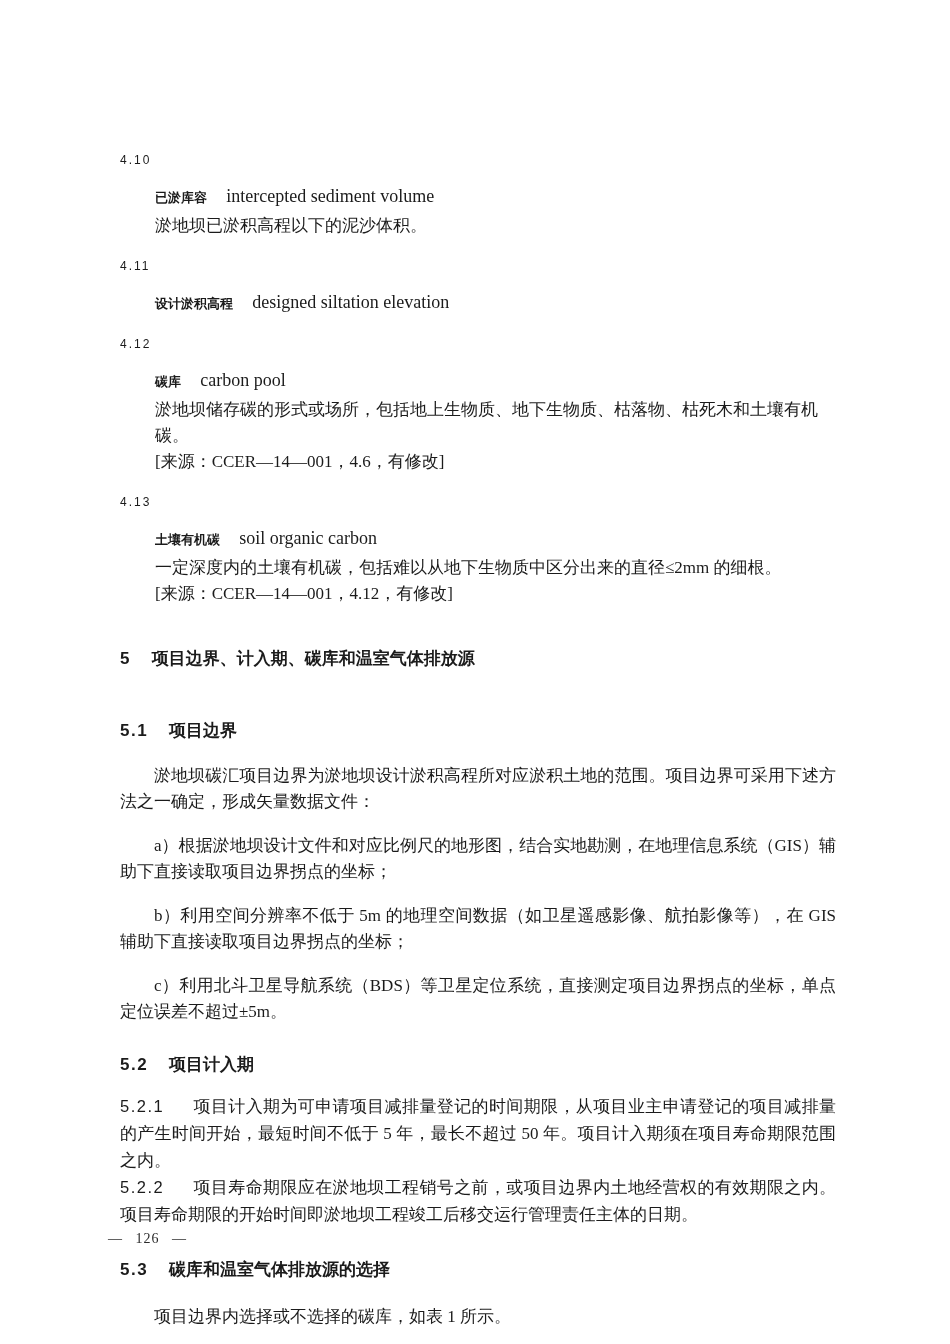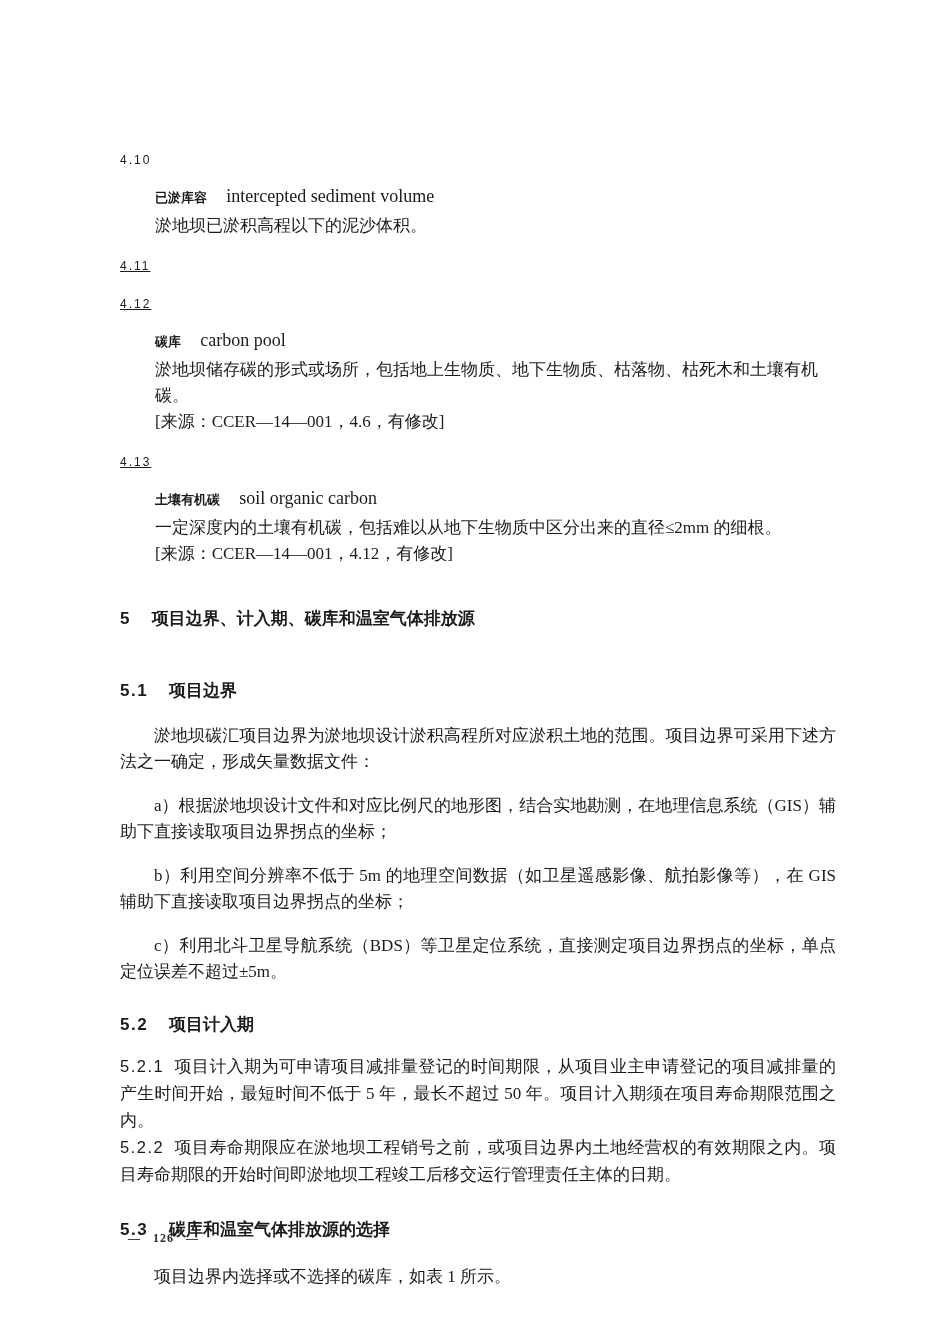--- a/index.html
+++ b/index.html
@@ -18,21 +18,21 @@
 
   
   .clause-num {
     font-family: "Liberation Sans", "DejaVu Sans", sans-serif;
     font-size: 12px;
     font-weight: 500;
     letter-spacing: 2px;
     line-height: 22px;
   }
   .def-entry { margin-bottom: 16px; }
-  .def-entry + .def-entry .clause-num { margin-top: 2px; text-decoration: underline; }
+  .def-entry + .def-entry .clause-num { margin-top: 2px; }
 
   .term-line { margin-top: 12px; padding-left: 35px; line-height: 26px; }
   .term-zh {
     font-family: "Liberation Sans", "DejaVu Sans", sans-serif;
     font-weight: bold;
     font-size: 13px;
   }
   .term-en { margin-left: 15px; font-size: 18px; }
   .def-text, .def-source { padding-left: 35px; line-height: 26px; }
   .def-text { margin-top: 2px; }
@@ -63,50 +63,53 @@
   .last-para  { margin-top: 22px; }
 
   
   .clause-para { margin: 0; text-align: justify; line-height: 27px; }
   .clause-para.first { margin-top: 16px; }
   .inline-num {
     font-family: "Liberation Sans", "DejaVu Sans", sans-serif;
     font-size: 16.5px;
     font-weight: 500;
     letter-spacing: 1.5px;
-    margin-right: 10px;
+    margin-right: 29px;
   }
 
   .page-number {
     position: absolute;
-    left: 128px;
+    left: 108px;
     top: 1231px;
-    font-size: 12px;
+    font-size: 14px;
     letter-spacing: 1px;
     word-spacing: 8px;
     color: #2a2a2a;
-    font-weight: bold;
   }
 </style>
 </head>
 <body>
 
 <div class="page">
 
   <div class="def-entry">
     <div class="clause-num">4.10</div>
     <div class="term-line">
       <span class="term-zh">已淤库容</span>
       <span class="term-en">intercepted sediment volume</span>
     </div>
     <div class="def-text">淤地坝已淤积高程以下的泥沙体积。</div>
   </div>
 
   <div class="def-entry">
     <div class="clause-num">4.11</div>
+    <div class="term-line">
+      <span class="term-zh">设计淤积高程</span>
+      <span class="term-en">designed siltation elevation</span>
+    </div>
   </div>
 
   <div class="def-entry">
     <div class="clause-num">4.12</div>
     <div class="term-line">
       <span class="term-zh">碳库</span>
       <span class="term-en">carbon pool</span>
     </div>
     <div class="def-text">淤地坝储存碳的形式或场所，包括地上生物质、地下生物质、枯落物、枯死木和土壤有机碳。</div>
     <div class="def-source">[来源：CCER—14—001，4.6，有修改]</div>

